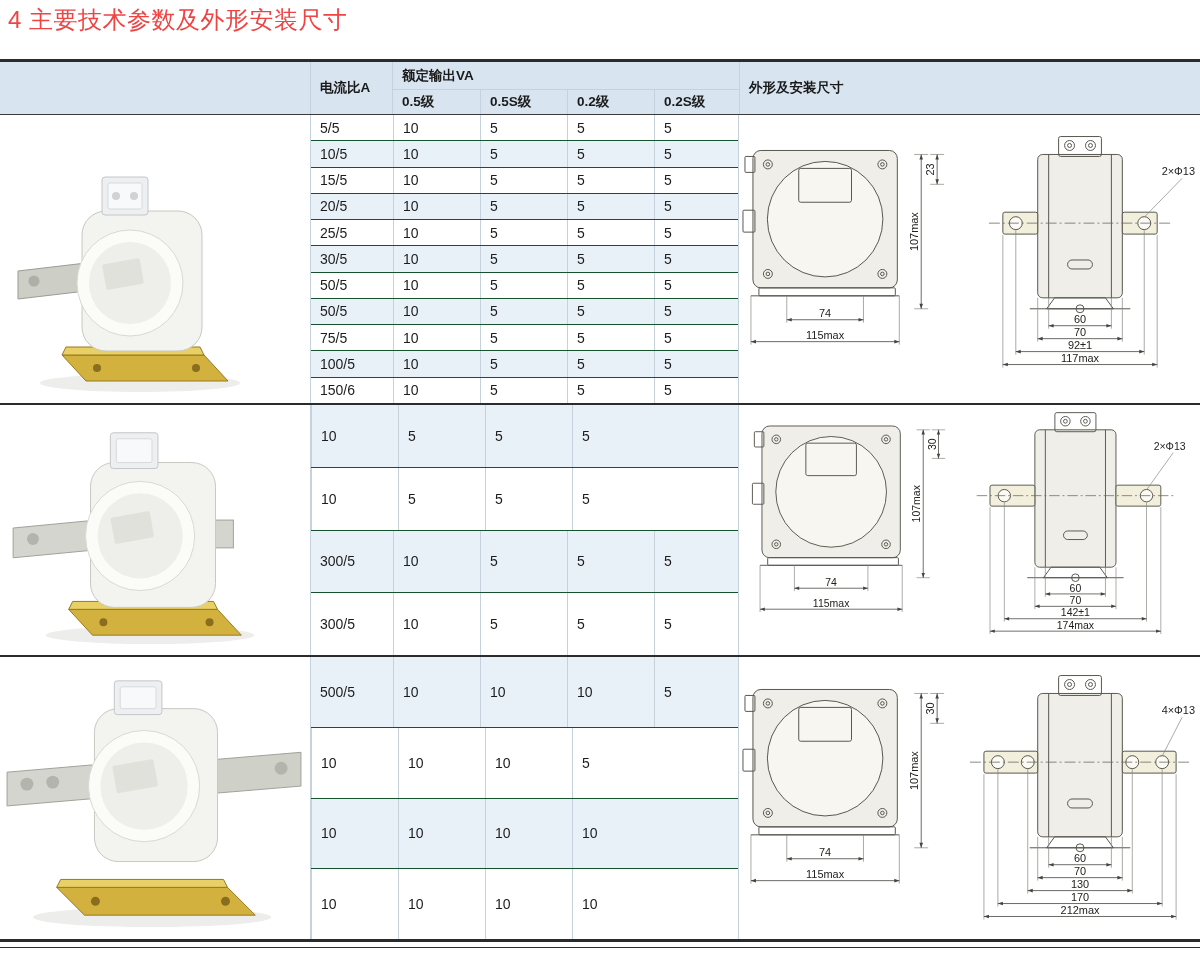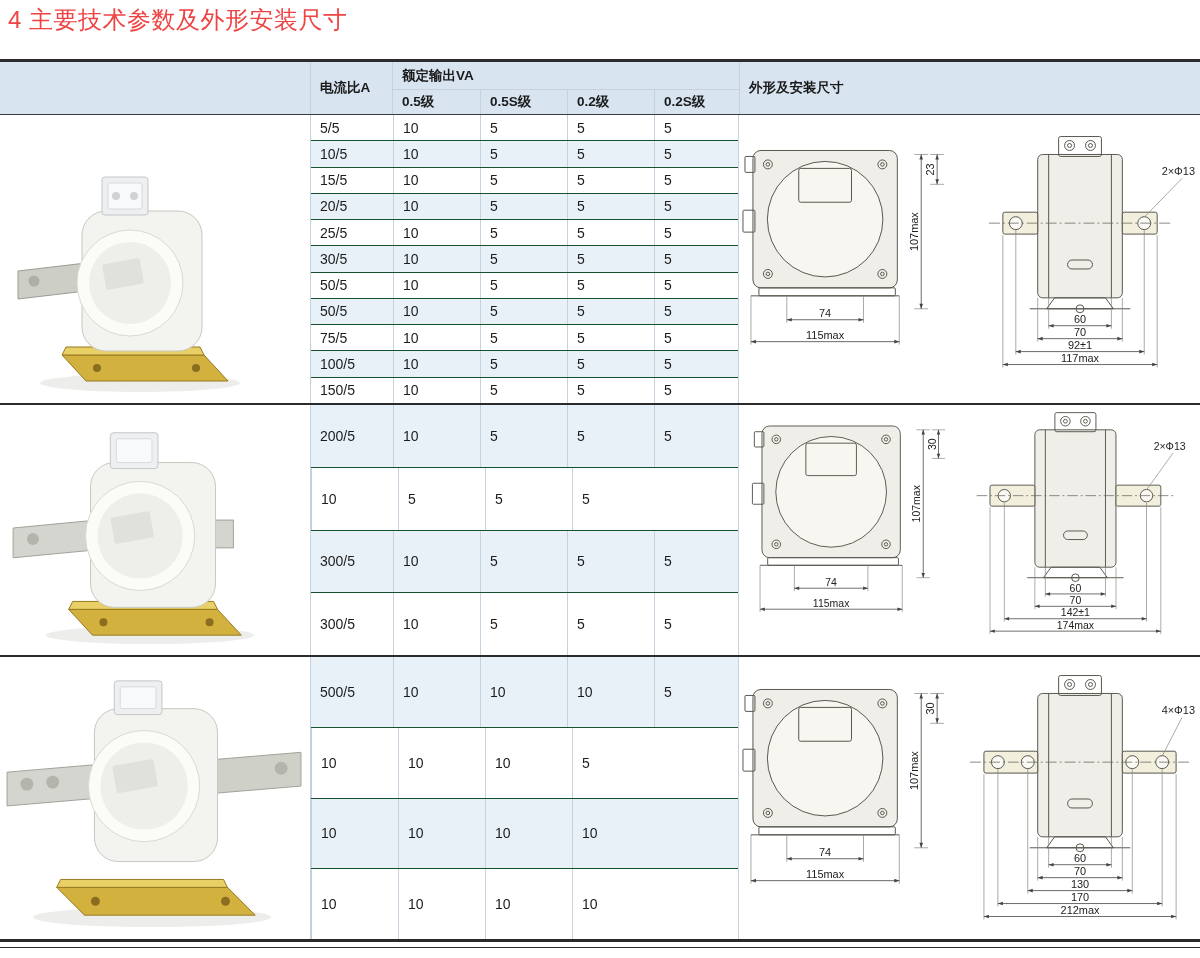--- a/index.html
+++ b/index.html
@@ -168,21 +168,21 @@
             <div class="cell w-c4">5</div>
           </div>
           <div class="row alt">
             <div class="cell w-ratio">100/5</div>
             <div class="cell w-c1">10</div>
             <div class="cell w-c2">5</div>
             <div class="cell w-c3">5</div>
             <div class="cell w-c4">5</div>
           </div>
           <div class="row">
-            <div class="cell w-ratio">150/5</div>
+            <div class="cell w-ratio">150/6</div>
             <div class="cell w-c1">10</div>
             <div class="cell w-c2">5</div>
             <div class="cell w-c3">5</div>
             <div class="cell w-c4">5</div>
           </div>
         </div>
       <div class="drawing-cell">
         <svg class="drawing-svg" viewBox="0 0 463 262" preserveAspectRatio="xMidYMid meet">
             <g>
               <rect x="14" y="22" width="145" height="138" rx="8" class="body"></rect>
@@ -290,21 +290,20 @@
           <rect x="90" y="58" width="126" height="146" rx="24" fill="#f3f3ef" stroke="#c8c8c1"></rect>
           <circle cx="140" cy="132" r="55" fill="#fbfbf8" stroke="#d9d9d3"></circle>
           <circle cx="140" cy="132" r="43" fill="#eeeeea"></circle>
           <rect x="112" y="110" width="40" height="27" rx="2" fill="#e1e1db" transform="rotate(-10 132 123)"></rect>
           <rect x="110" y="28" width="48" height="36" rx="3" fill="#edeff0" stroke="#c3c7c9"></rect>
           <rect x="116" y="34" width="36" height="24" rx="2" fill="#f8f9fa" stroke="#d7dadc"></rect>
         </svg>
       </div>
       <div class="mid rows">
           <div class="row alt">
-            <div class="cell w-ratio">200/5</div>
             <div class="cell w-c1">10</div>
             <div class="cell w-c2">5</div>
             <div class="cell w-c3">5</div>
             <div class="cell w-c4">5</div>
           </div>
           <div class="row">
             <div class="cell w-c1">10</div>
             <div class="cell w-c2">5</div>
             <div class="cell w-c3">5</div>
             <div class="cell w-c4">5</div>

